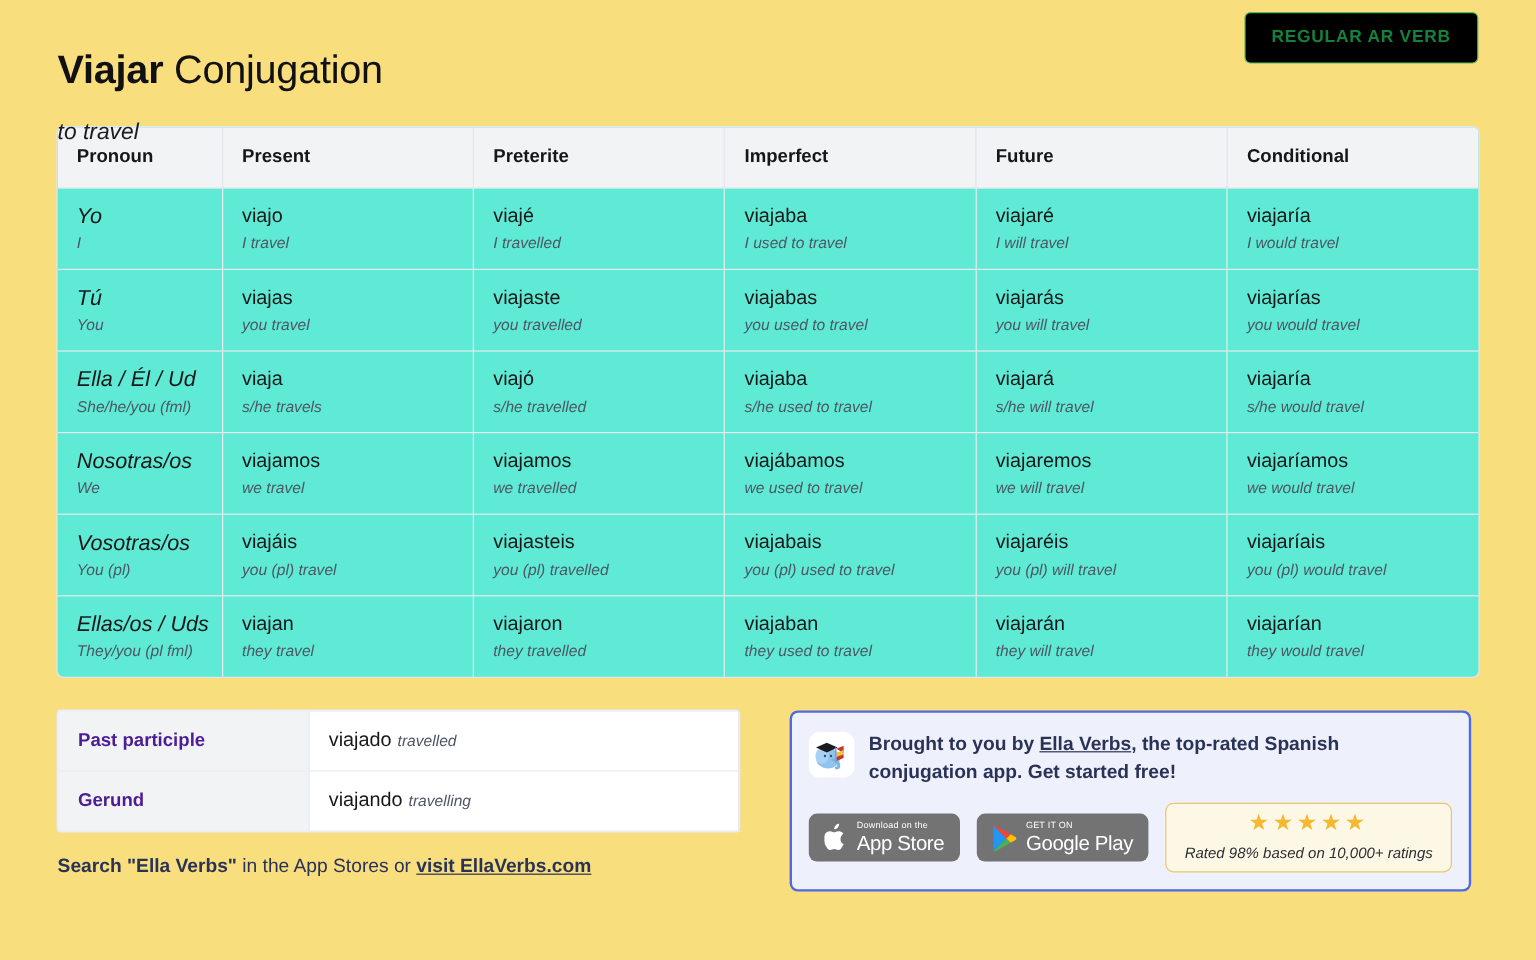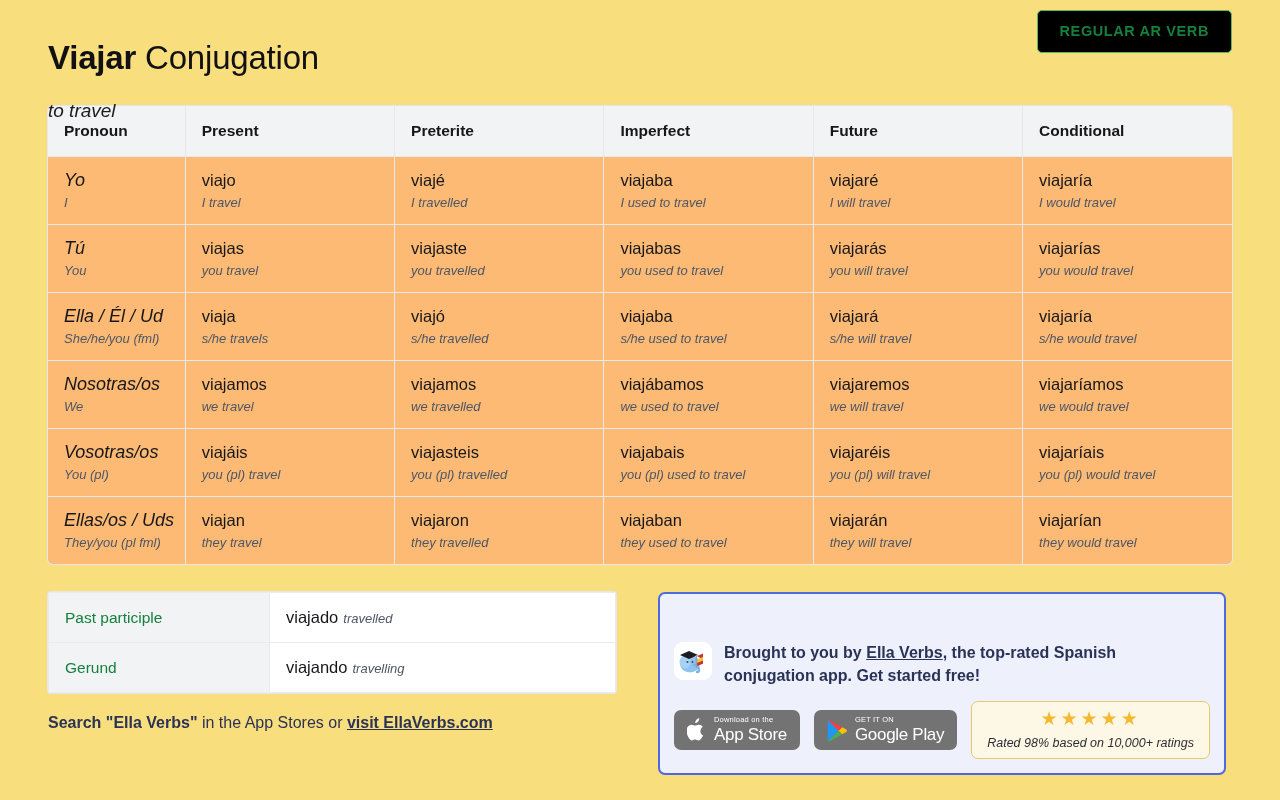--- a/index.html
+++ b/index.html
@@ -58,21 +58,21 @@
     font-size: 14.5px;
     font-weight: 700;
     letter-spacing: 0.6px;
     padding: 13px 22px;
     line-height: 1;
   }
 
   
   .table-wrap {
     margin-top: 14px;
-    background: #fdba74;
+    background: #5eead4;
     border-radius: 5px;
     overflow: hidden;
     box-shadow: 0 0 0 1px #e4e6ea;
   }
   table.conj {
     border-collapse: collapse;
     width: 1184px;
     table-layout: fixed;
   }
   table.conj th {
@@ -138,23 +138,23 @@
     border-radius: 3px;
   }
   table.extra td {
     border: 1px solid #e9ebef;
     padding: 0;
   }
   table.extra .lbl {
     width: 188px;
     background: #f2f3f5;
     font-size: 15.5px;
-    font-weight: 400;
-    color: #15803d;
-    padding: 15px 16px 15px 16px;
+    font-weight: 700;
+    color: #4c1d95;
+    padding: 15px 4px 15px 16px;
   }
   table.extra .val {
     padding: 15px 0 15px 16px;
     font-size: 16.5px;
     color: #17171a;
   }
   table.extra .val .it {
     font-size: 13px;
     font-style: italic;
     color: #4e5666;
@@ -180,21 +180,20 @@
     box-sizing: border-box;
     background: #eef0fc;
     border: 2px solid #4f6ae0;
     border-radius: 7px;
     padding: 14px 14px 14px 14px;
   }
   .promo-top {
     display: flex;
     align-items: flex-start;
     gap: 12px;
-    margin-top: 32px;
   }
   .app-icon {
     width: 38px;
     height: 38px;
     flex: 0 0 38px;
     border-radius: 9px;
     background: #ffffff;
     position: relative;
     overflow: hidden;
     margin-top: 2px;

